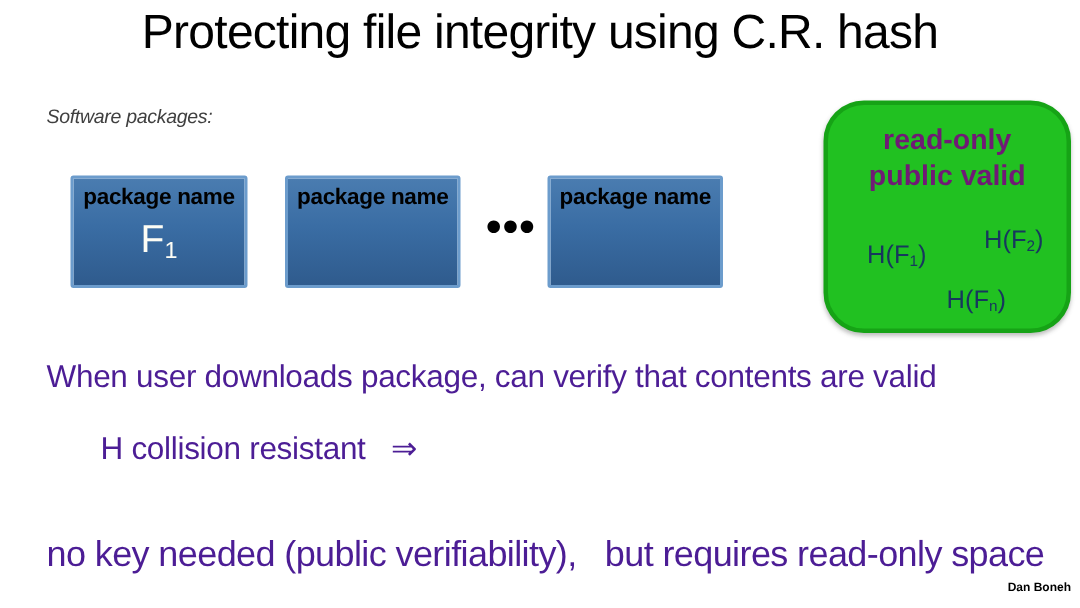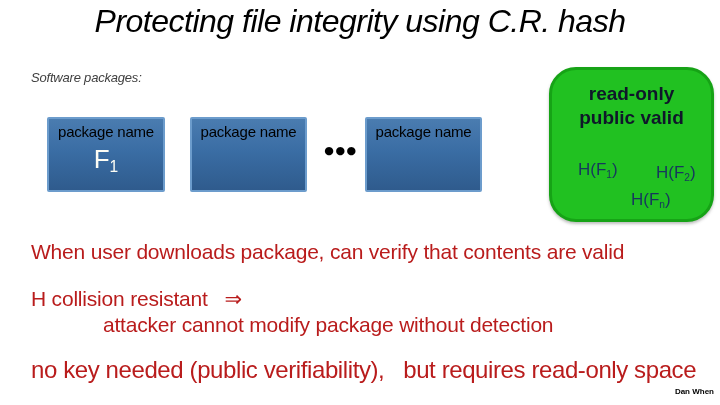--- a/index.html
+++ b/index.html
@@ -3,37 +3,37 @@
 <meta charset="utf-8">
 <style>
   html,body { margin:0; padding:0; background:#ffffff; }
   .slide {
     position:relative; width:720px; height:405px; background:#ffffff;
     overflow:hidden; font-family:"Liberation Sans", sans-serif; color:#000000;
   }
   .title {
     position:absolute; top:3px; left:0; width:720px; margin:0;
     font-size:32px; font-weight:400; letter-spacing:-0.5px;
-    text-align:center; color:#000000; white-space:nowrap;font-style:italic;
+    text-align:center; color:#000000; white-space:nowrap;
   }
   .sw-heading {
     position:absolute; left:31px; top:70px;
     font-size:13px; letter-spacing:-0.2px; color:#404040;font-style:italic;
   }
   .pkg-box {
     position:absolute; top:117px; width:118px; height:75px;
     box-sizing:border-box; border:2px solid #6c9ccc; border-radius:2px;
     background:linear-gradient(180deg,#4a7cb0 0%, #3a6da4 45%, #2f5b8d 100%);
     text-align:center;
   }
   .pkg-box.b1 { left:47px; }
   .pkg-box.b2 { left:190px; width:117px; }
   .pkg-box.b3 { left:365px; width:117px; }
   .pkg-header {
-    margin-top:4px; font-size:15px; font-weight:400; color:#000000;
+    margin-top:4px; font-size:15px; font-weight:700; color:#000000;
     letter-spacing:-0.2px;
   }
   .pkg-label {
     margin-top:6px; font-size:26px; color:#fdfdf5; line-height:1;
   }
   .pkg-label sub, .hash sub {
     font-size:60%; line-height:0; vertical-align:-0.25em;
   }
   .dots {
     position:absolute; left:324px; top:144px; width:34px;
@@ -41,34 +41,34 @@
     font-size:11px; letter-spacing:1.5px; color:#000000;
   }
   .green-box {
     position:absolute; left:549px; top:67px; width:165px; height:155px;
     box-sizing:border-box; background:#21c121; border:3px solid #16a316;
     border-radius:27px; box-shadow:0 2px 3px rgba(110,110,110,0.45);
   }
   .green-title {
     position:absolute; top:12px; left:0; width:100%;
     text-align:center; font-size:19px; font-weight:700;
-    color:#0f172a; line-height:1.25;
+    color:#701a75; line-height:1.25;
   }
   .hash {
     position:absolute; font-size:17px; color:#17375e; white-space:nowrap;
   }
   .hash.h1 { left:26px;  top:90px;  }
-  .hash.h2 { left:104px; top:93px;  }
+  .hash.h2 { left:104px; top:80px;  }
   .hash.hn { left:79px;  top:120px; }
   .body-line {
     position:absolute; left:31px; font-size:21px; letter-spacing:-0.2px;
-    color:#b91c1c; white-space:pre-wrap;
+    color:#4c1d95; white-space:pre-wrap;
   }
   .line1 { top:240px; }
-  .line2 { top:287px; }
+  .line2 { top:287px;margin-left:36px; }
   .line3 { top:313px; left:103px; }
   .line4 { top:356px; font-size:24px; letter-spacing:-0.4px; }
   .footer {
     position:absolute; top:387px; right:6px;
     font-size:8px; font-weight:700; color:#000000;
   }
 </style>
 </head>
 <body>
 
@@ -98,18 +98,17 @@
       <div>read-only</div>
       <div>public valid</div>
     </div>
     <div class="hash h1"><span>H(F</span><sub>1</sub><span>)</span></div>
     <div class="hash h2"><span>H(F</span><sub>2</sub><span>)</span></div>
     <div class="hash hn"><span>H(F</span><sub>n</sub><span>)</span></div>
   </div>
 
   <div class="body-line line1">When user downloads package, can verify that contents are valid</div>
   <div class="body-line line2">H collision resistant   ⇒</div>
-  <div class="body-line line3">attacker cannot modify package without detection</div>
   <div class="body-line line4">no key needed (public verifiability),   but requires read-only space</div>
 
-  <div class="footer">Dan When</div>
+  <div class="footer">Dan Boneh</div>
 
 </div>
 
 </body></html>

